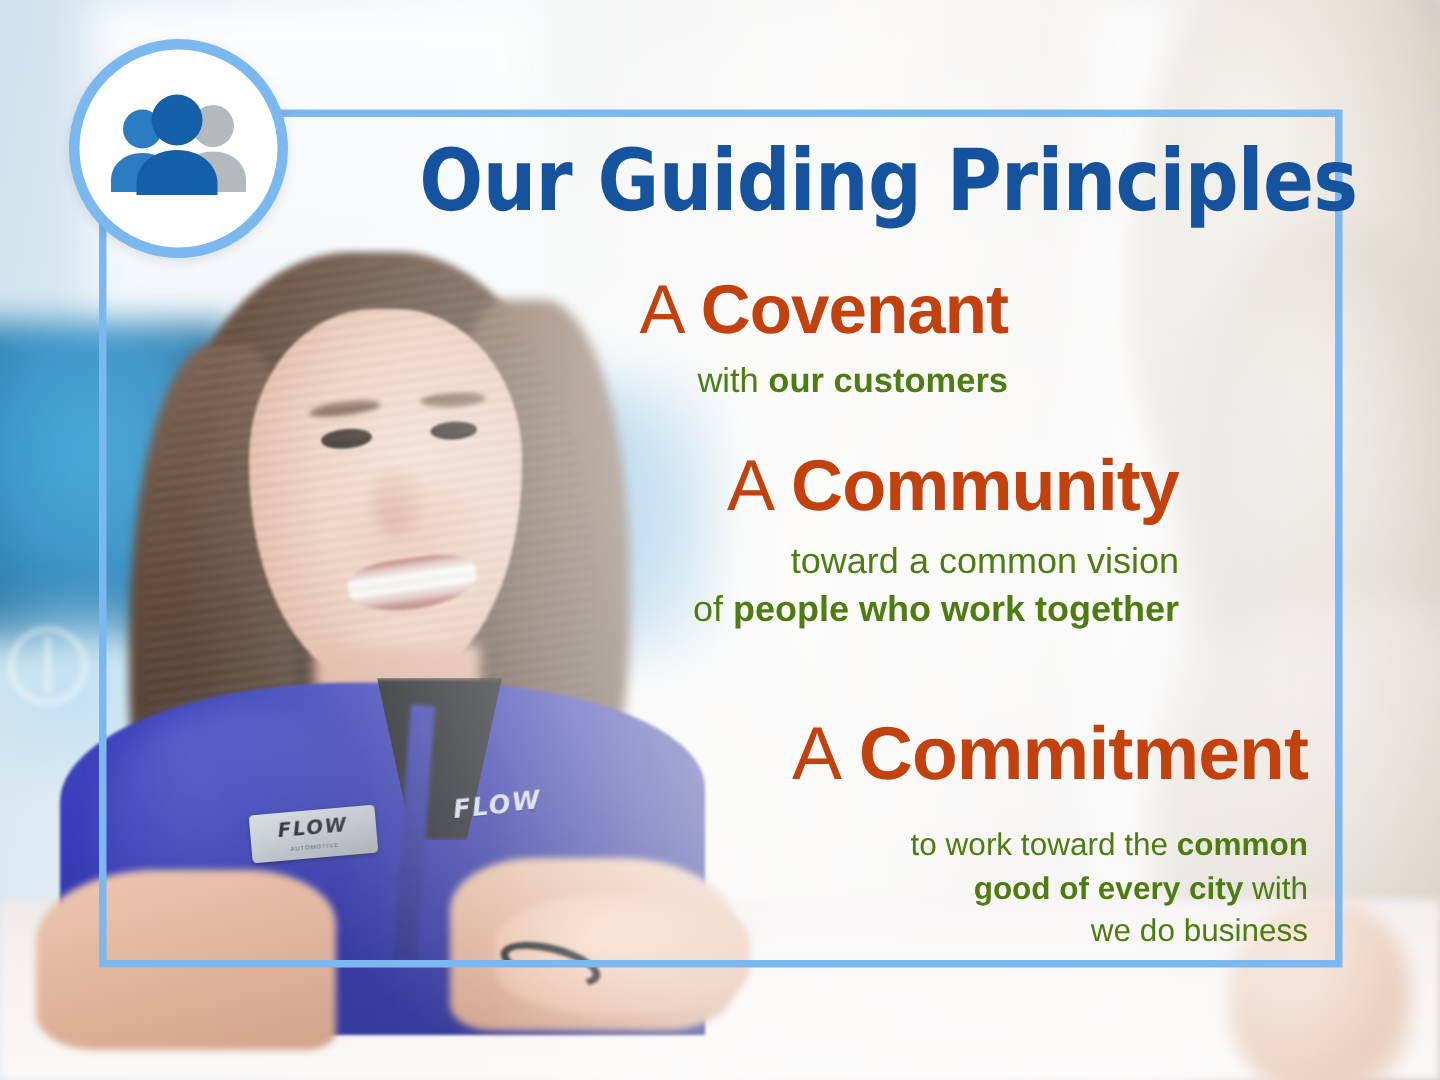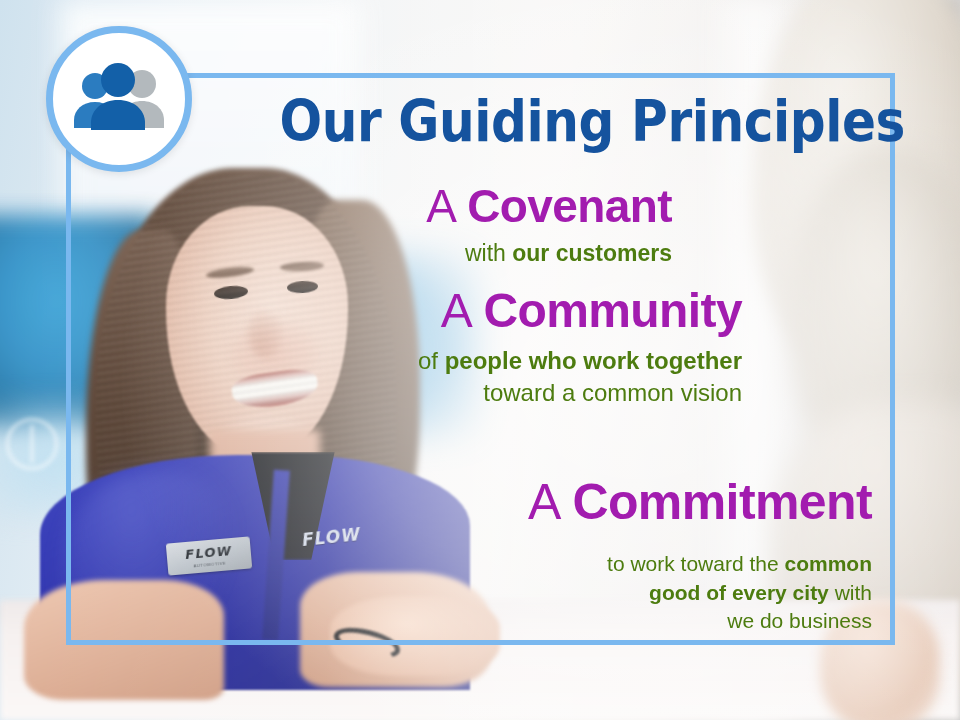--- a/index.html
+++ b/index.html
@@ -284,35 +284,35 @@
     font-family:"DejaVu Sans","Liberation Sans",sans-serif;
     font-weight:700;font-size:57px;line-height:1;letter-spacing:-.5px;
     color:#15539e;
     transform:scaleX(.88);transform-origin:right center;
     white-space:nowrap;
   }
 
   .block{position:absolute;text-align:right;}
   .head{
     font-family:"Liberation Sans","DejaVu Sans",sans-serif;
-    line-height:1.04;color:#a21caf;white-space:nowrap;text-align:right;
+    line-height:1.04;color:#c2410c;white-space:nowrap;text-align:right;
   }
   .head .lite{font-weight:300;letter-spacing:0px;}
   .head .bold{font-weight:700;letter-spacing:-.6px;}
   .sub{
     font-family:"Liberation Sans","DejaVu Sans",sans-serif;
     color:#4d7c0f;font-weight:400;white-space:nowrap;
   }
   .sub b{font-weight:700;}
 
   #block-covenant{left:0;top:183px;width:672px;}
   #block-covenant .head{font-size:46px;}
   #block-covenant .sub{font-size:23px;margin-top:9px;}
 
-  #block-community{left:0;top:286px;width:742px;}
+  #block-community{left:0;top:300px;width:742px;padding-left:44px;}
   #block-community .head{font-size:48px;}
   #block-community .sub{font-size:24px;margin-top:9px;line-height:1.32;}
 
   #block-commitment{left:0;top:476px;width:872px;}
   #block-commitment .head{font-size:50px;}
   #block-commitment .sub{font-size:21px;margin-top:22px;line-height:1.36;text-align:right;}
 </style>
 </head>
 <body>
 
@@ -397,22 +397,22 @@
       <div class="sub">
           <div><span>with </span><b>our customers</b></div>
         </div>
     </div>
 
     <div class="block" id="block-community">
       <div class="head">
         <span class="lite">A </span><span class="bold">Community</span>
       </div>
       <div class="sub">
+          <div><span>toward a common vision</span></div>
           <div><span>of </span><b>people who work together</b></div>
-          <div><span>toward a common vision</span></div>
         </div>
     </div>
 
     <div class="block" id="block-commitment">
       <div class="head">
         <span class="lite">A </span><span class="bold">Commitment</span>
       </div>
       <div class="sub">
           <div><span>to work toward the </span><b>common</b></div>
           <div><b>good of every city</b><span> with</span></div>

